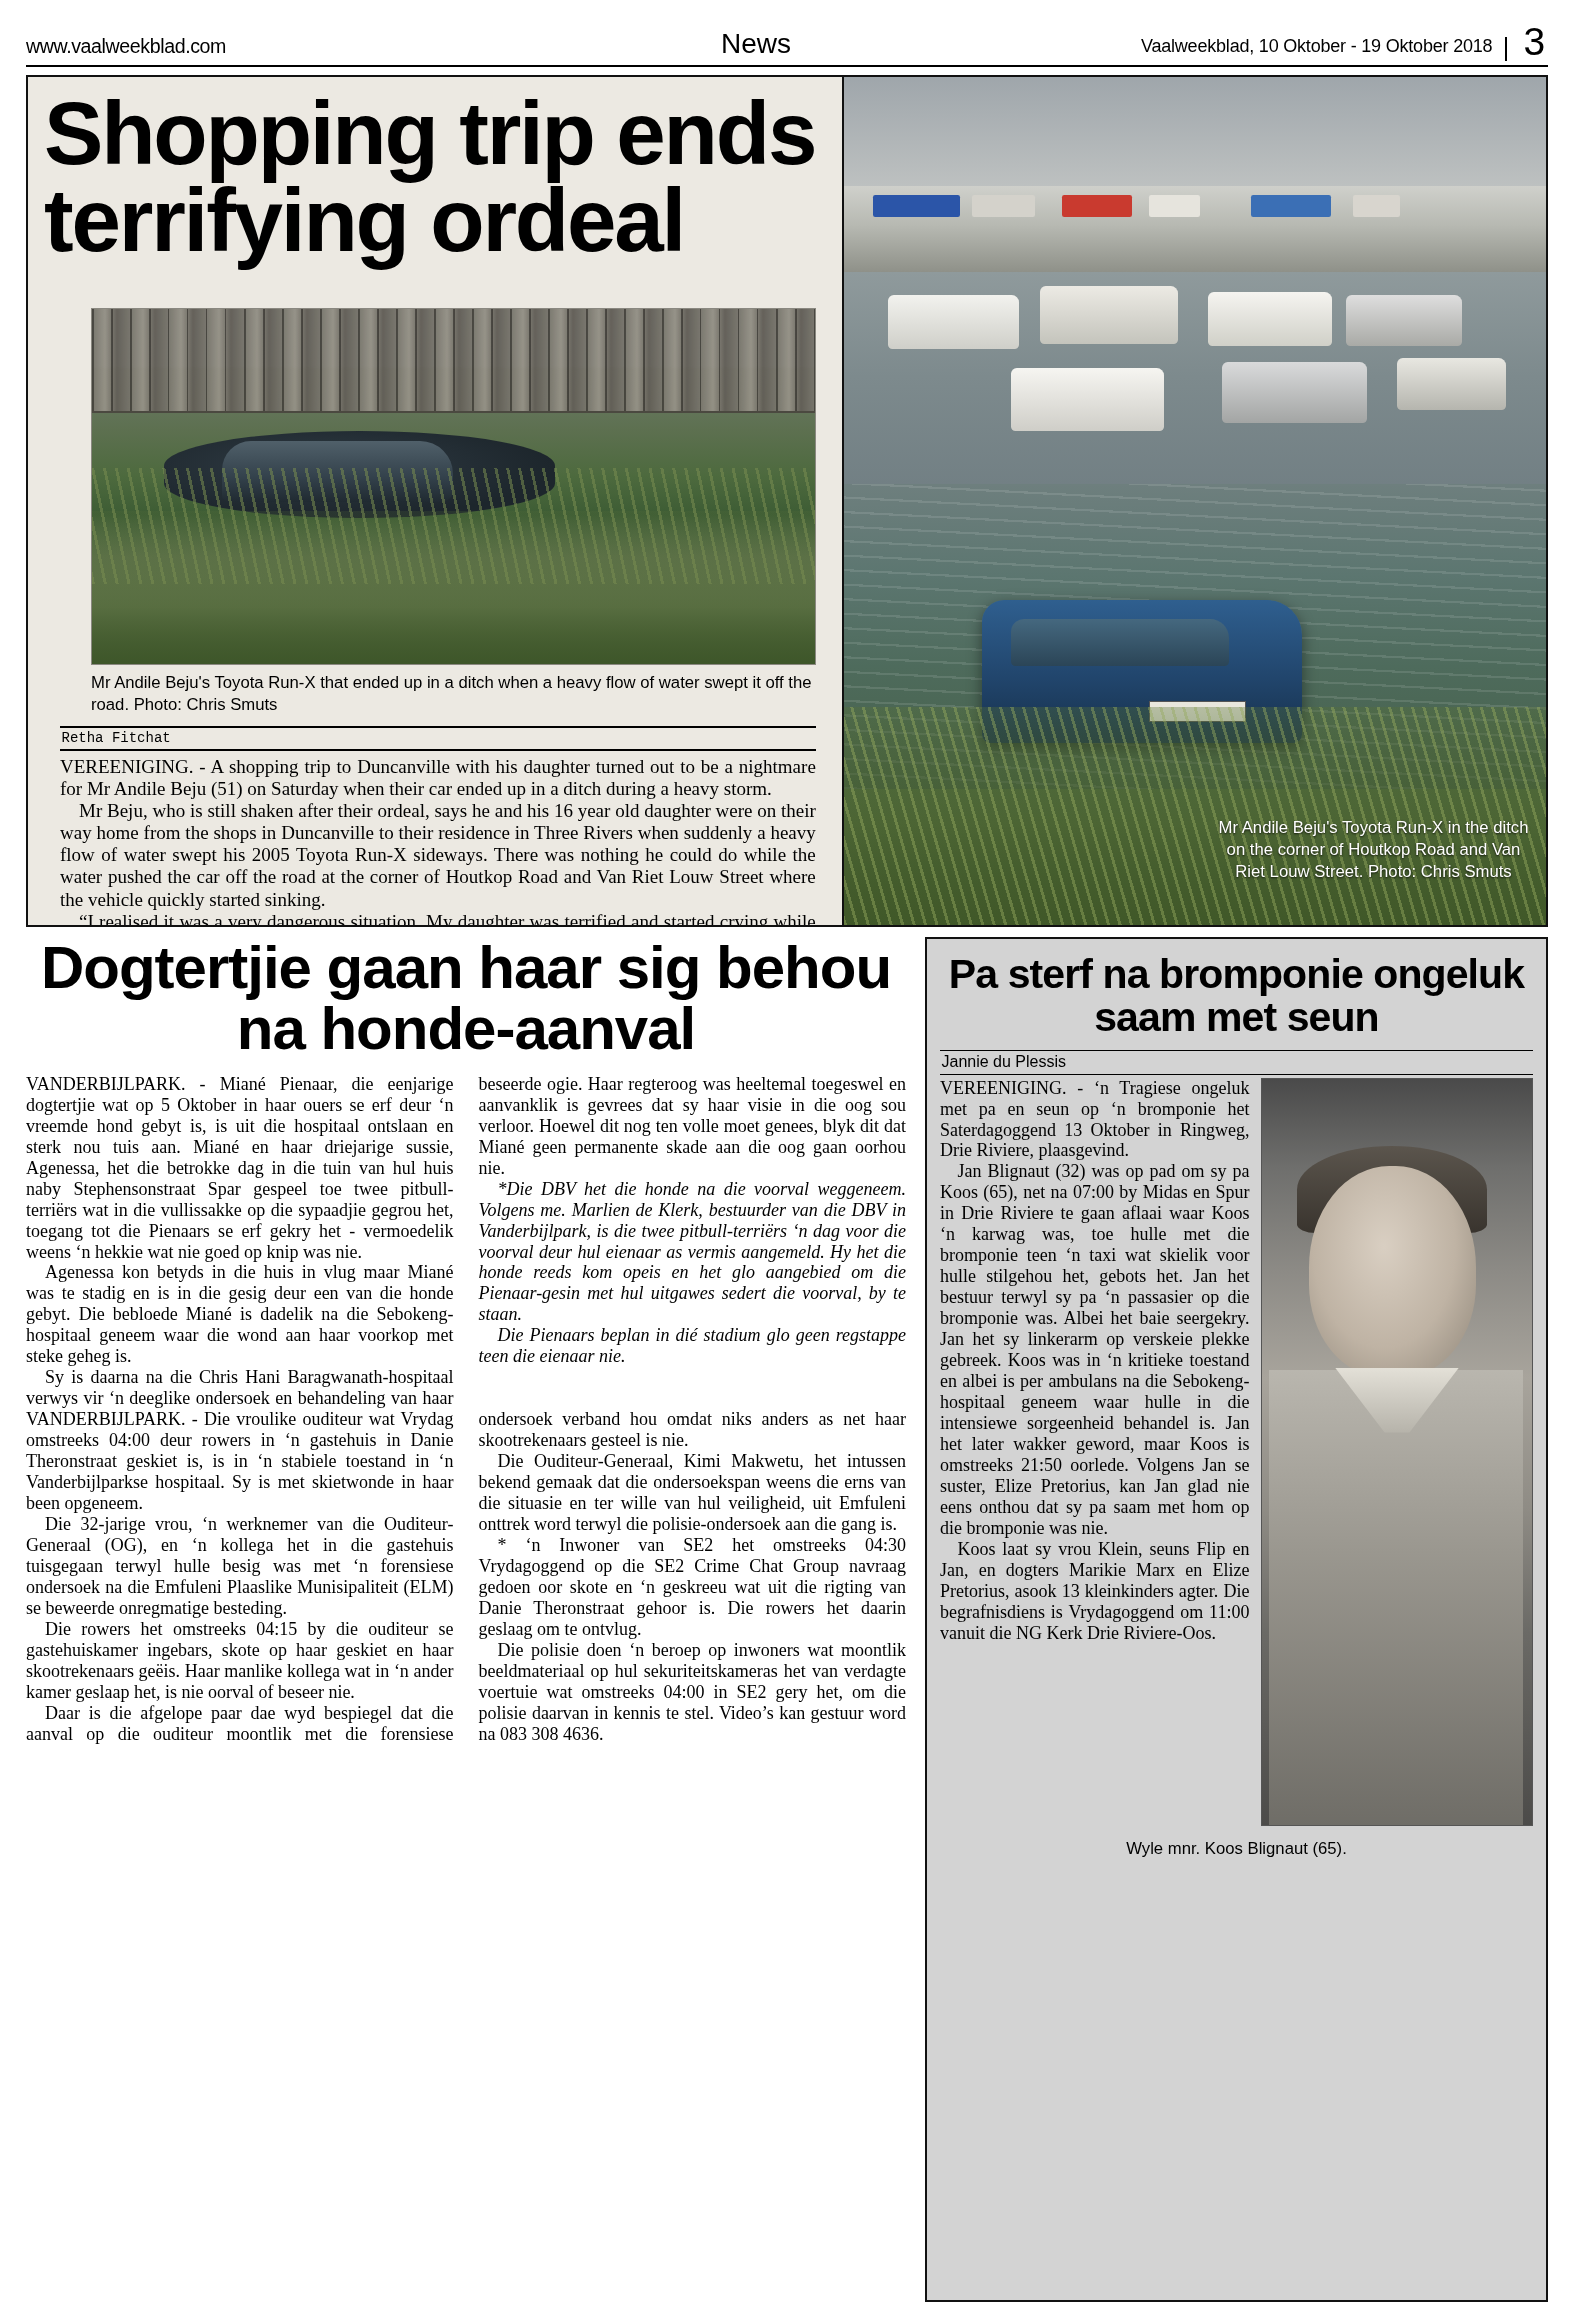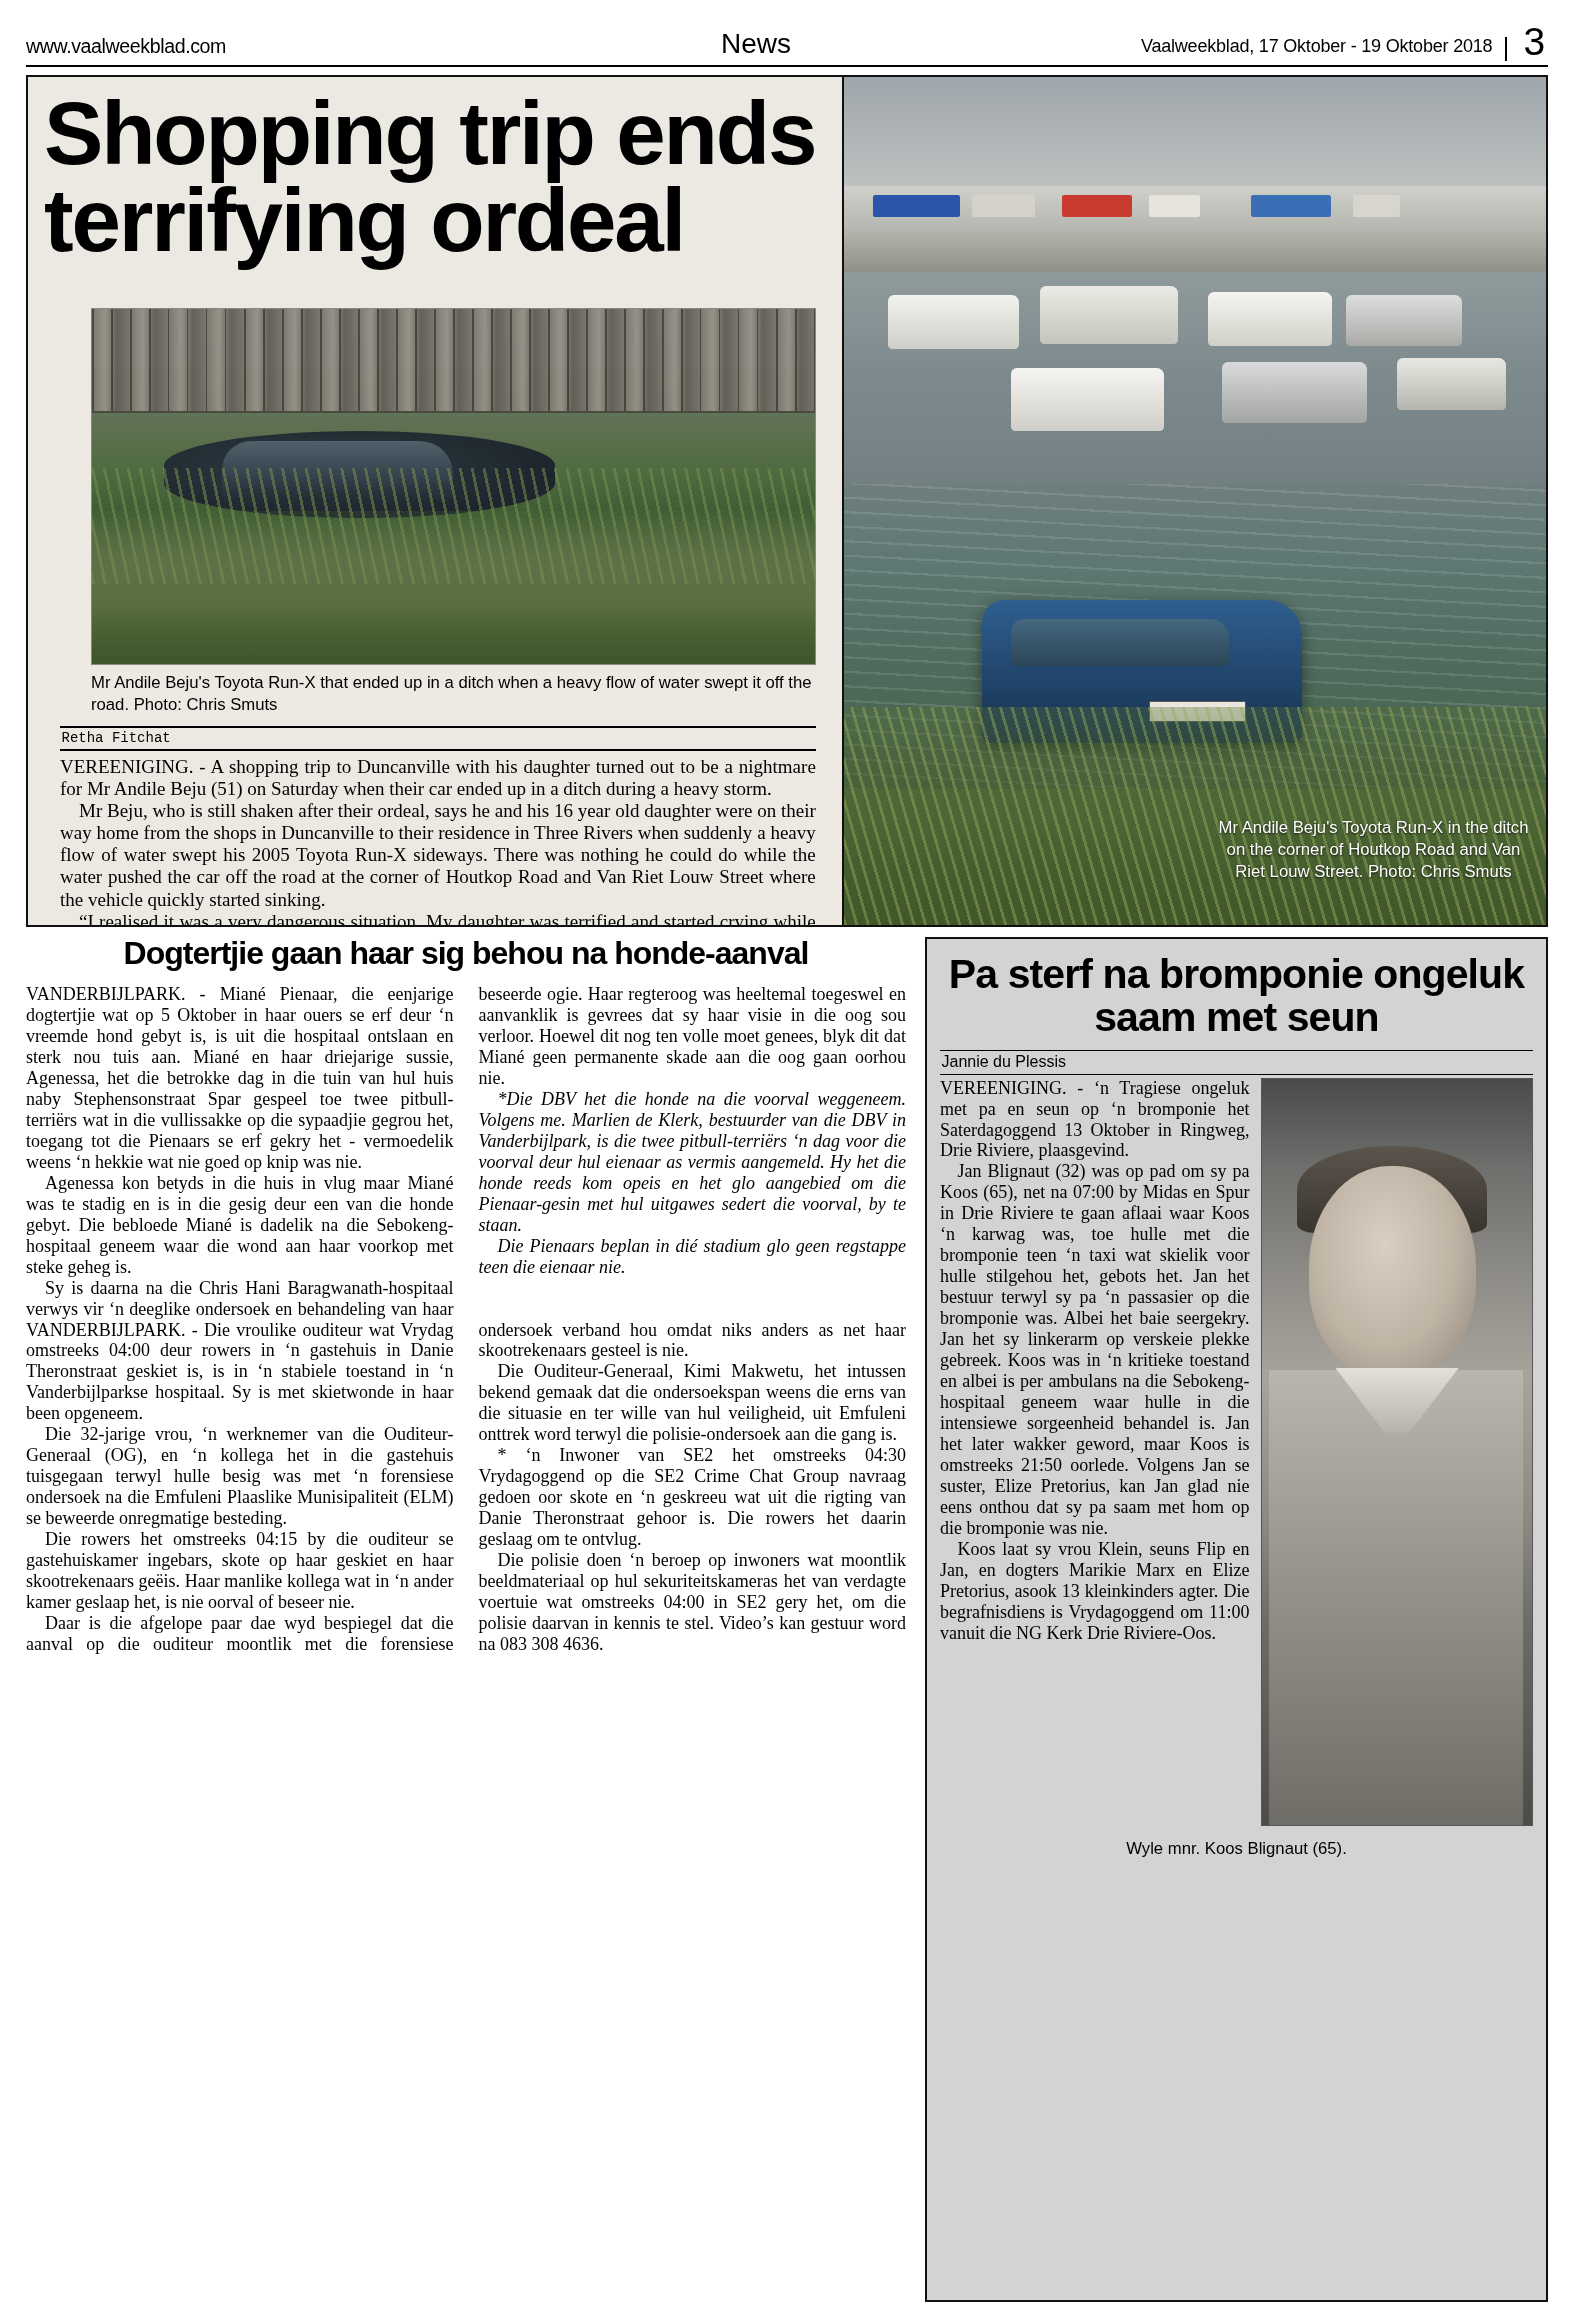--- a/index.html
+++ b/index.html
@@ -88,21 +88,21 @@
   .bank2{position:absolute;left:0;bottom:0;width:100%;height:218px;
      background:repeating-linear-gradient(74deg,rgba(150,170,95,.45) 0 2.9px,rgba(50,70,30,0) 2.9px 11px);}
   .cap-flood{position:absolute;right:16px;bottom:42px;width:313px;text-align:center;color:#fff;
      font-family:"Liberation Sans",sans-serif;font-size:16.7px;line-height:1.32;text-shadow:0 0.7px 2.2px rgba(0,0,0,.85);}
 
   
   .lower{display:flex;margin-top:10.2px;height:1365px;}
   .left-col{width:899px;box-sizing:border-box;padding-right:19px;}
   .right-col{width:623px;box-sizing:border-box;border:2.9px solid #111;background:#d3d3d3;padding:10.2px 13px 7.3px 13px;}
 
-  .art-head{font-family:"Liberation Sans",sans-serif;font-weight:bold;font-size:32px;line-height:1.02;
+  .art-head{font-family:"Liberation Sans",sans-serif;font-weight:bold;font-size:60px;line-height:1.02;
      letter-spacing:-1px;text-align:center;margin:0 0 14.5px 0;}
   .art-head.sm{font-size:41px;}
 
   .two-col{column-count:2;column-gap:25px;font-size:18px;line-height:1.165;text-align:justify;}
   .two-col p{margin:0;text-indent:19px;}
   .two-col p.first{text-indent:0;}
   .two-col p.ital{font-style:italic;}
 
   
   .rc-head{font-family:"Liberation Sans",sans-serif;font-weight:bold;font-size:41px;line-height:1.04;
@@ -127,21 +127,21 @@
 </style>
 </head>
 <body>
 
 <div class="page">
 
   <div class="masthead">
     <div class="mh-url">www.vaalweekblad.com</div>
     <div class="mh-section">News</div>
     <div class="mh-right">
-      <div class="mh-date">Vaalweekblad, 17 Oktober - 19 Oktober 2018</div>
+      <div class="mh-date">Vaalweekblad, 10 Oktober - 19 Oktober 2018</div>
       <div class="mh-page">3</div>
     </div>
   </div>
   <div class="mh-rule"></div>
 
   <div class="lead">
     <div class="lead-head">
       <div>Shopping trip ends in</div>
       <div>terrifying ordeal</div>
     </div>

